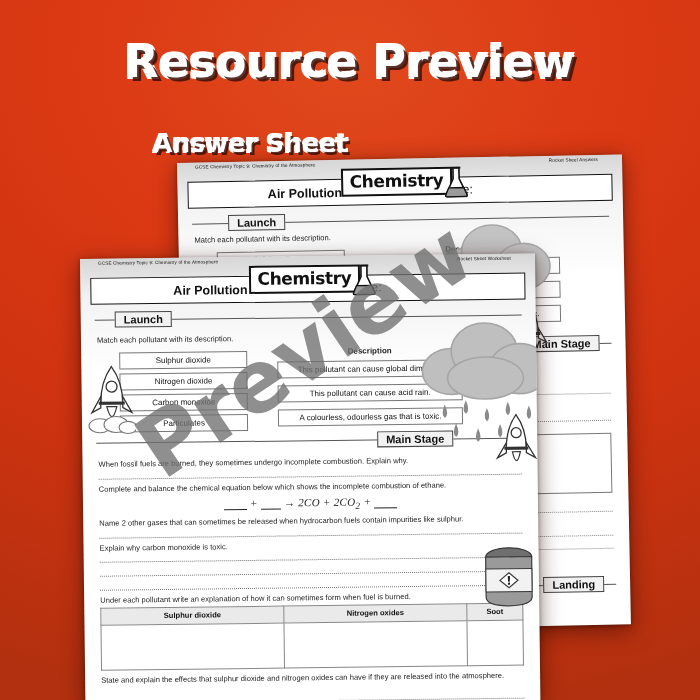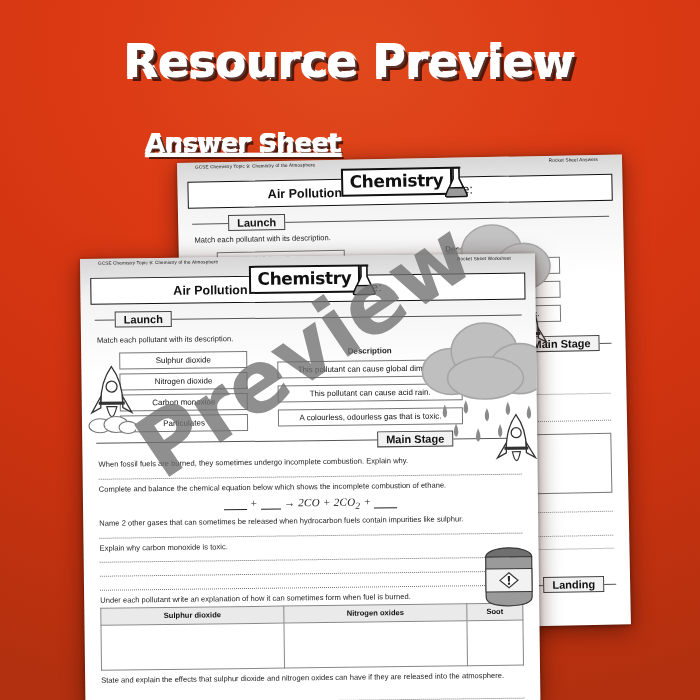--- a/index.html
+++ b/index.html
@@ -35,21 +35,21 @@
   .sub-label{
     position:absolute;
     font-family:"DejaVu Sans", sans-serif;
     font-weight:bold;font-size:25px;color:#fff;white-space:nowrap;
     text-shadow:
       3px 3px 0 rgba(60,14,5,.85),
       -1.2px -1.2px 0 #fff, 1.2px -1.2px 0 #fff,
       -1.2px 1.2px 0 #fff, 1.2px 1.2px 0 #fff;
     z-index:40;
   }
-  #answerLabel{left:146px;top:129px;text-decoration:underline;}
+  #answerLabel{left:153px;top:129px;}
   #questionLabel{left:52px;top:227px;}
 
   
   .sheet{
     position:absolute;background:#fff;overflow:hidden;
     box-shadow:0 5px 22px rgba(40,10,3,.55), 0 1px 4px rgba(0,0,0,.4);
     color:#1a1a1a;
   }
   .sheet .paperwash{
     position:absolute;inset:0;pointer-events:none;

